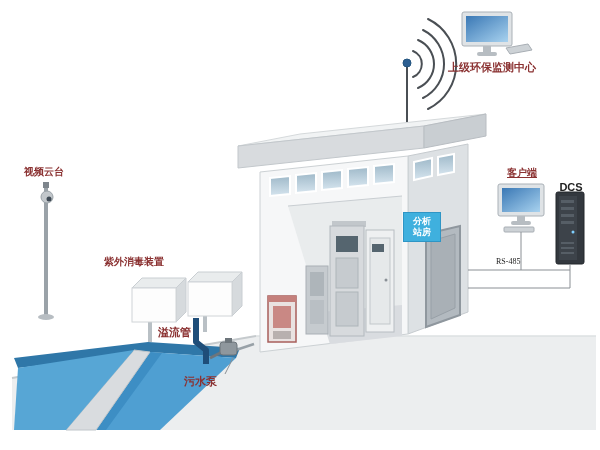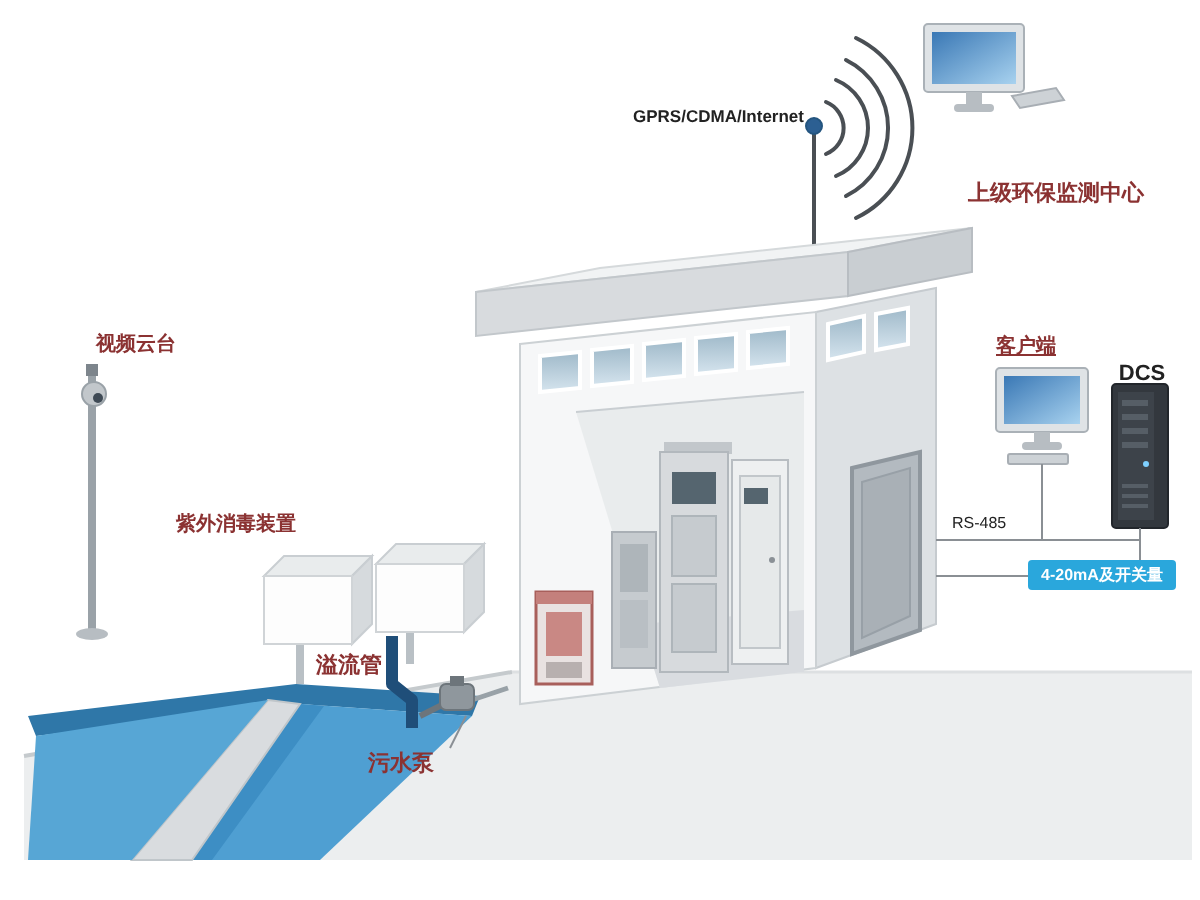--- a/index.html
+++ b/index.html
@@ -173,34 +173,35 @@
   </g>
 
   <g stroke="#8a8f94" stroke-width="1" fill="none">
     <polyline points="521,232 521,270"></polyline>
     <polyline points="570,264 570,288"></polyline>
     <polyline points="468,270 570,270"></polyline>
     <polyline points="468,288 570,288"></polyline>
   </g>
 </svg>
 
-<div class="lbl dark s85" style="left:294px;top:53px;width:108px;text-align:right;">GPRS/CDMA/Internet</div>
-
-<div class="lbl s11" style="left:448px;top:60px;width:124px;text-align:right;margin-top:29px;">上级环保监测中心</div>
-
-<div class="lbl s10" style="left:498px;top:166px;width:48px;text-decoration:underline;">客户端</div>
+
+<div class="lbl s11" style="left:448px;top:60px;width:124px;text-align:left;">上级环保监测中心</div>
+
+<div class="lbl s10" style="left:498px;top:166px;width:48px;text-align:center;text-decoration:underline;">客户端</div>
 
 <div class="lbl dark s9" style="left:556px;top:181px;width:30px;text-align:center;">DCS</div>
 
-<div class="lbl dark s8" style="left:476px;top:257px;font-weight:normal;">RS-485</div>
-
-<div class="badge">4-20mA及开关量</div>
-
-
-<div class="lbl s10" style="left:24px;top:165px;margin-left:24px;">视频云台</div>
-
-<div class="lbl s10" style="left:88px;top:255px;">紫外消毒装置</div>
+<div class="lbl dark s8" style="left:496px;top:257px;font-weight:normal;font-family:Liberation Serif, serif;">RS-485</div>
+
+
+<div class="sign">
+  <span>分析站房</span>
+</div>
+
+<div class="lbl s10" style="left:24px;top:165px;">视频云台</div>
+
+<div class="lbl s10" style="left:104px;top:255px;">紫外消毒装置</div>
 
 <div class="lbl s9" style="left:158px;top:325px;">溢流管</div>
 
 <div class="lbl s9" style="left:184px;top:374px;">污水泵</div>
 
 </div>
 
 </body></html>

